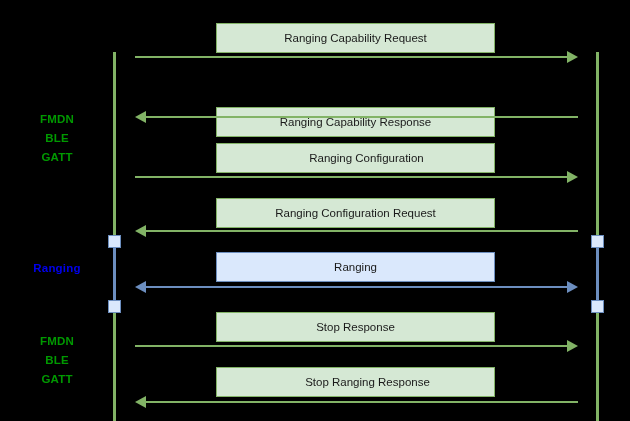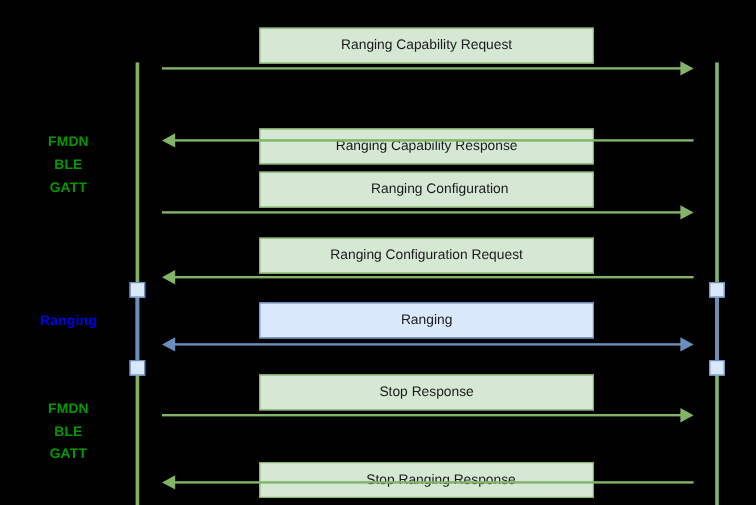--- a/index.html
+++ b/index.html
@@ -148,21 +148,21 @@
       <div class="arrow blue" style="left: 135px; top: 281px; width: 443px;">
         <div class="shaft" style="left: 10px; width: 423px;"></div>
         <div class="head right" style="left: 432px;"></div>
         <div class="head left" style="left: 0px;"></div>
       </div>
       <div class="msg-box green" style="top: 312px;">Stop Response</div>
       <div class="arrow green" style="left: 135px; top: 340px; width: 443px;">
         <div class="shaft" style="left: 0px; width: 433px;"></div>
         <div class="head right" style="left: 432px;"></div>
       </div>
-      <div class="msg-box green" style="top: 385px; padding-left: 24px;">Stop Ranging Response</div>
+      <div class="msg-box green" style="top: 367px; padding-left: 24px;">Stop Ranging Response</div>
       <div class="arrow green" style="left: 135px; top: 396px; width: 443px;">
         <div class="shaft" style="left: 10px; width: 433px;"></div>
         <div class="head left" style="left: 0px;"></div>
       </div>
     </div>
 
   <div id="activation-layer">
       <div class="activation-bar" style="left: 113px; top: 241px; height: 65px;"></div>
       <div class="activation-handle" style="left: 108px; top: 235px;"></div>
       <div class="activation-handle" style="left: 108px; top: 300px;"></div>

